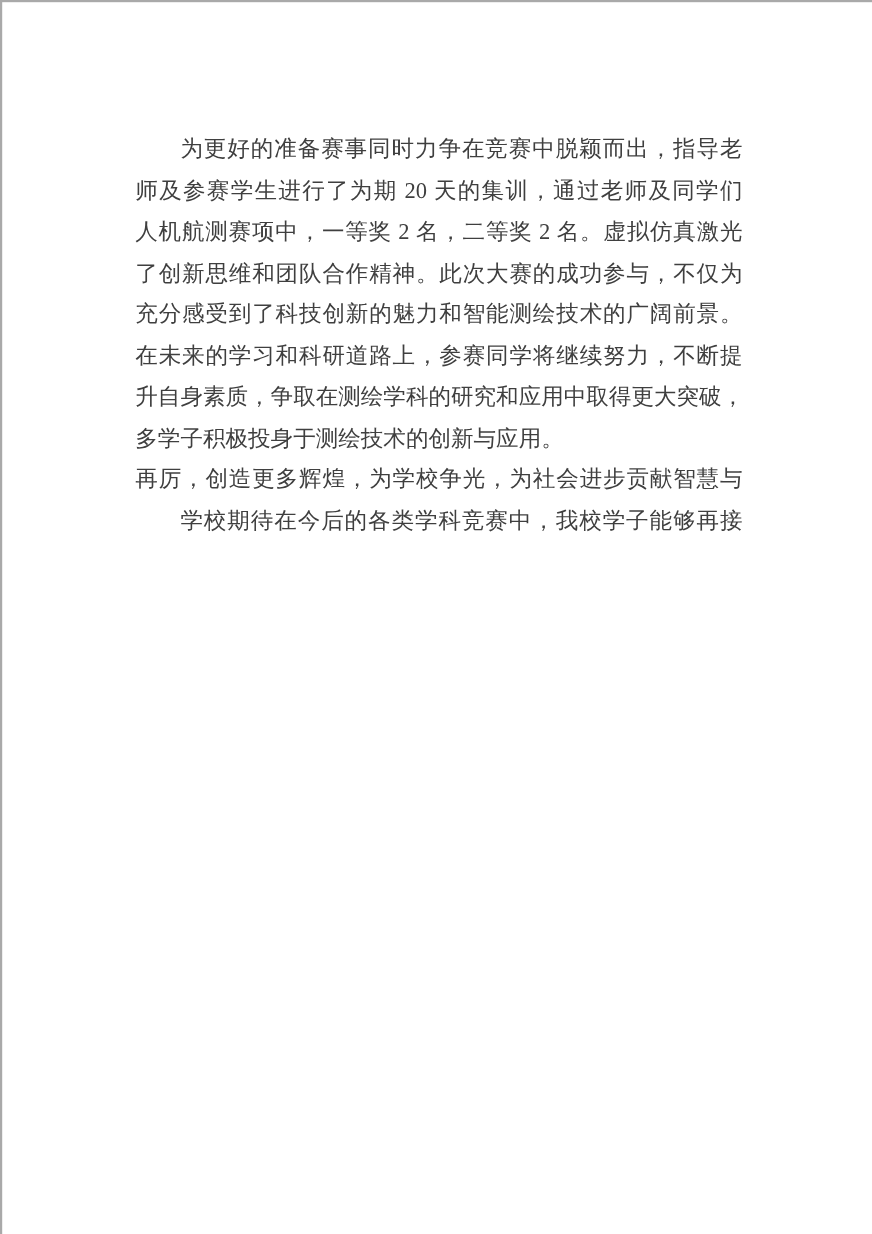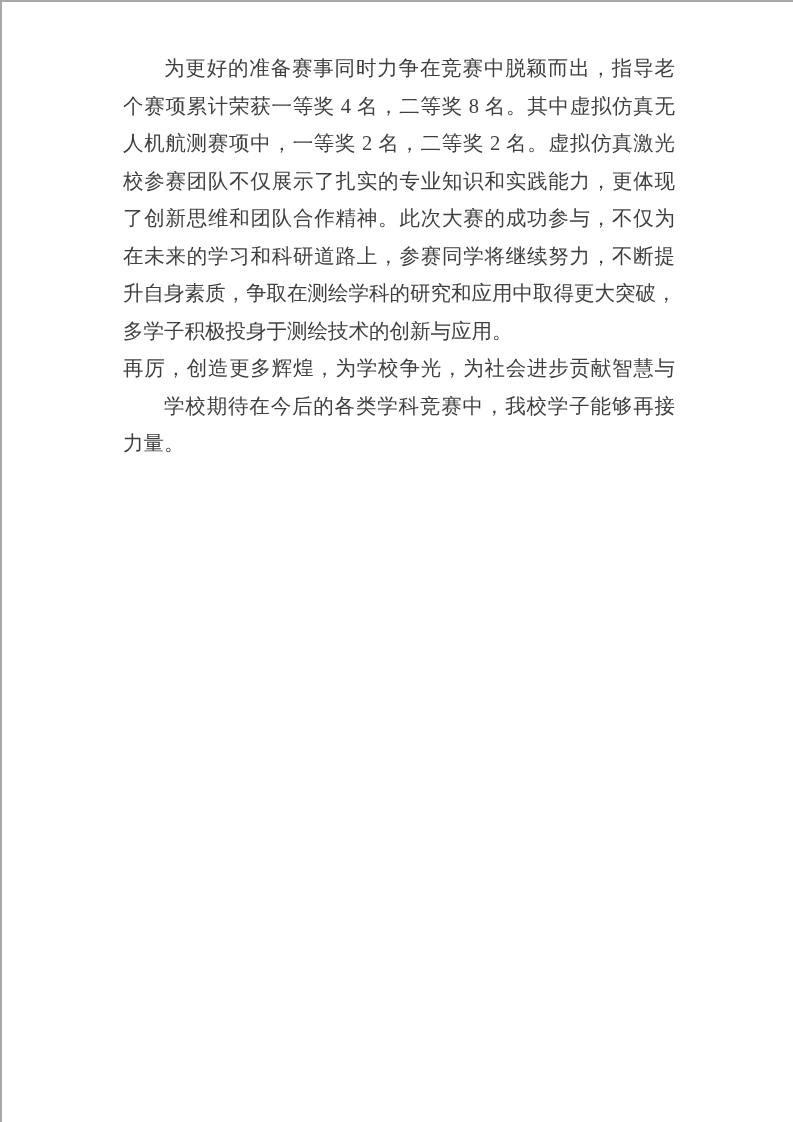--- a/index.html
+++ b/index.html
@@ -12,21 +12,21 @@
     height: 1122px;
     overflow: hidden;
   }
   .page {
     box-sizing: border-box;
     width: 793px;
     height: 1122px;
     background: #ffffff;
     border-top: 2px solid #a9a9a9;
     border-left: 2px solid #a9a9a9;
-    padding: 48px 118px 0 121px;
+    padding: 116px 118px 0 121px;
   }
   .paragraph {
     margin: 0;
     padding: 0;
   }
   .line {
     font-family: "Liberation Serif", "DejaVu Serif", serif;
     font-size: 20.5px;
     color: #3f3f3f;
     height: 37.5px;
@@ -43,31 +43,30 @@
     text-align-last: left;
   }
 </style>
 </head>
 <body>
 
 <div class="page">
 
   <div class="paragraph">
     <div class="line first">为更好的准备赛事同时力争在竞赛中脱颖而出，指导老</div>
-    <div class="line">个赛项累计荣获一等奖 4 名，二等奖 8 名。其中虚拟仿真无</div>
+    <div class="line">师及参赛学生进行了为期 20 天的集训，通过老师及同学们</div>
     <div class="line">人机航测赛项中，一等奖 2 名，二等奖 2 名。虚拟仿真激光</div>
   </div>
 
   <div class="paragraph">
-    <div class="line">校参赛团队不仅展示了扎实的专业知识和实践能力，更体现</div>
     <div class="line">了创新思维和团队合作精神。此次大赛的成功参与，不仅为</div>
+    <div class="line">充分感受到了科技创新的魅力和智能测绘技术的广阔前景。</div>
     <div class="line">在未来的学习和科研道路上，参赛同学将继续努力，不断提</div>
     <div class="line">升自身素质，争取在测绘学科的研究和应用中取得更大突破，</div>
     <div class="line last">多学子积极投身于测绘技术的创新与应用。</div>
   </div>
 
   <div class="paragraph">
     <div class="line">再厉，创造更多辉煌，为学校争光，为社会进步贡献智慧与</div>
     <div class="line first">学校期待在今后的各类学科竞赛中，我校学子能够再接</div>
-    <div class="line last">力量。</div>
   </div>
 
 </div>
 
 </body></html>

